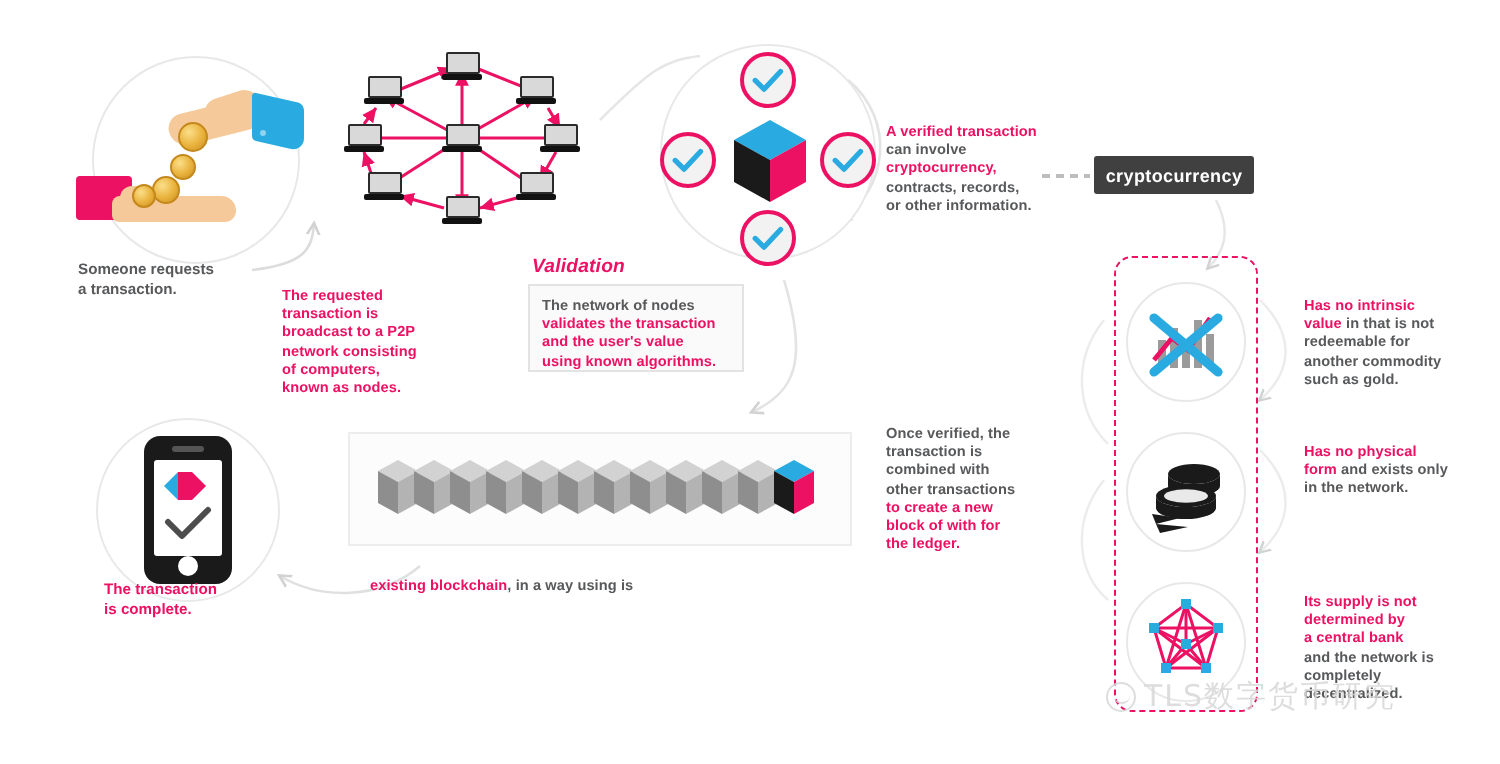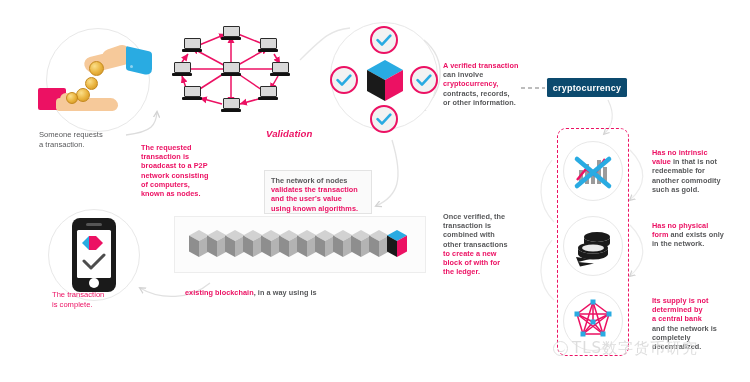--- a/index.html
+++ b/index.html
@@ -8,21 +8,21 @@
     font-family:"Liberation Sans","DejaVu Sans",sans-serif;
     -webkit-font-smoothing:antialiased;
   }
   .stage{position:absolute;inset:0;}
   .abs{position:absolute;}
 
   
   .txt{font-size:7.3px;line-height:9.2px;font-weight:bold;color:#58595b;letter-spacing:.05px;}
   .txt .pk{color:#ec1163;}
   .txt.pink{color:#ec1163;}
-  .caption{font-size:7.6px;line-height:9.6px;font-weight:normal;color:#58595b;}
+  .caption{font-size:7.6px;line-height:9.6px;font-weight:bold;color:#58595b;}
   .caption.pink{color:#ec1163;}
 
   
   .ring{border-radius:50%;border:1px solid #e8e8e8;background:#fff;box-sizing:border-box;}
 
   
   .pinkcard{background:#ec1163;border-radius:2px;}
   .pinkcard .dot{position:absolute;right:4px;bottom:4px;width:2px;height:2px;border-radius:50%;background:#fff;}
   .hand{background:#f6c99a;border-radius:6px;}
   .cuff{background:#29ABE2;}
@@ -39,21 +39,21 @@
   .chk svg{display:block;}
 
   
   .valbox{background:#fafafa;border:1px solid #e3e3e3;box-sizing:border-box;}
   .valtitle{font-style:italic;font-weight:bold;font-size:9.6px;color:#ec1163;letter-spacing:.1px;}
 
   
   .strip{background:#fcfcfc;border:1px solid #ededed;box-sizing:border-box;}
 
   
-  .badge{background:#0c4a6e;color:#fff;font-weight:bold;font-size:9px;letter-spacing:.2px;
+  .badge{background:#404040;color:#fff;font-weight:bold;font-size:9px;letter-spacing:.2px;
          display:flex;align-items:center;justify-content:center;border-radius:1.5px;}
   .dashline{background:repeating-linear-gradient(to right,#bdbdbd 0 4px,transparent 4px 7px);}
 
   
   .dashpanel{border:1.3px dashed #ec1163;border-radius:9px;box-sizing:border-box;}
 
   
   .wm{font-size:15px;color:#d8d8d8;font-weight:400;letter-spacing:1px;font-family:"DejaVu Sans",sans-serif;white-space:nowrap;}
   .wmlogo{width:15px;height:15px;border-radius:50%;border:1.2px solid #d8d8d8;box-sizing:border-box;position:relative;}
   .wmlogo:after{content:"";position:absolute;left:3px;top:5px;width:8px;height:4px;border-bottom:1.2px solid #d8d8d8;border-radius:0 0 6px 6px;}
@@ -214,21 +214,21 @@
       </svg>
   </div>
 
   <svg class="abs" style="left:365px;top:59px;" width="40" height="44" viewBox="0 0 40 44">
     <polygon points="20,1 38,11 20,21 2,11" fill="#29ABE2"></polygon>
     <polygon points="2,11 20,21 20,42 2,32" fill="#1a1a1a"></polygon>
     <polygon points="38,11 20,21 20,42 38,32" fill="#ec1163"></polygon>
   </svg>
 
   <div class="abs valtitle" style="left:266px;top:128px;">Validation</div>
-  <div class="abs valbox txt" style="left:264px;top:142px;width:108px;height:44px;padding:5px 6px;margin-top:28px;">
+  <div class="abs valbox txt" style="left:264px;top:142px;width:108px;height:44px;padding:5px 6px;">
     <div style="color:#58595b;">The network of nodes</div>
     <div style="color:#ec1163;">validates the transaction</div>
     <div style="color:#ec1163;">and the user's value</div>
     <div style="color:#ec1163;">using known algorithms.</div>
   </div>
 
   <div class="abs txt" style="left:443px;top:61px;width:105px;">
     <div class="pk">A verified transaction</div>
     <div>can involve</div>
     <div class="pk">cryptocurrency,</div>

